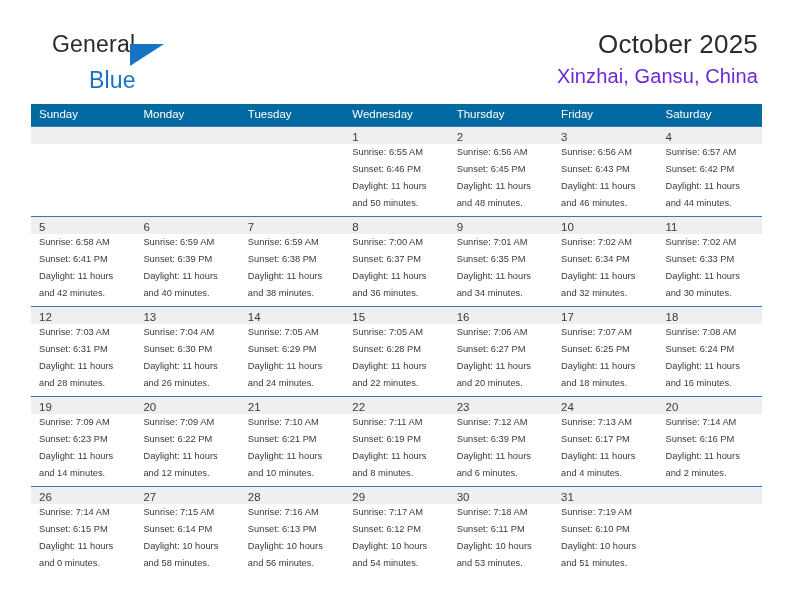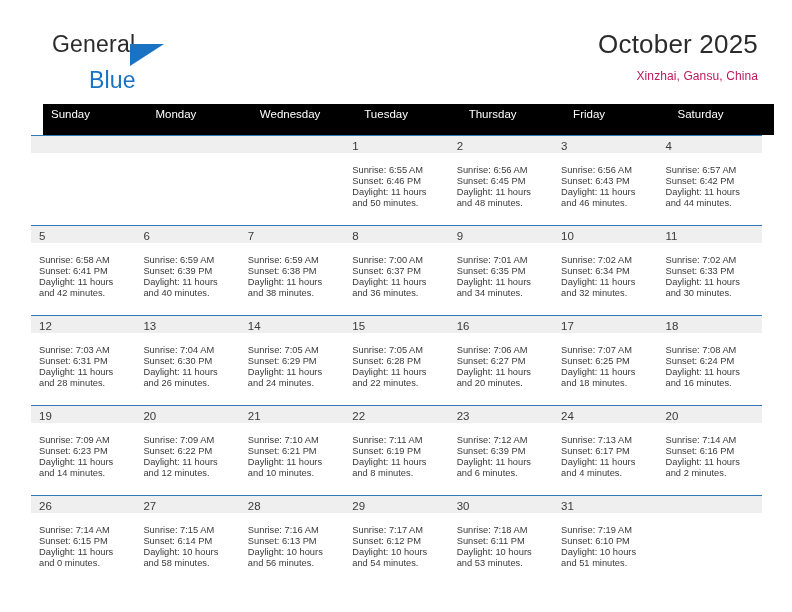--- a/index.html
+++ b/index.html
@@ -76,42 +76,41 @@
     text-align: right;
   }
   .cal-title {
     font-size: 26px;
     font-weight: 400;
     color: #2b2b2b;
     line-height: 32px;
     letter-spacing: 0.2px;
   }
   .cal-subtitle {
-    font-size: 12px;
+    font-size: 20px;
     font-weight: 400;
-    color: #be185d;
+    color: #6d28d9;
     line-height: 20px;
     margin-top: 6px;
     letter-spacing: 0.1px;
   }
 
   
   .calendar {
     position: absolute;
     left: 31px;
     top: 104px;
     width: 731px;
   }
 
   .weekday-row {
     display: flex;
     width: 100%;
-    background: #000000;
-    height: 31px;
-    margin-left: 12px;
+    background: #0369a1;
+    height: 22px;
   }
   .weekday-cell {
     flex: 1 1 0;
     color: #ffffff;
     font-size: 11.5px;
     line-height: 21px;
     padding-left: 8px;
     font-family: "Liberation Sans", sans-serif;
     overflow: hidden;
     white-space: nowrap;
@@ -141,23 +140,23 @@
     line-height: 17px;
     color: #3a3a3a;
     font-family: "Liberation Sans", sans-serif;
   }
 
   .day-cell.empty .day-number-band {
     background: #efefef;
   }
 
   .day-info {
-    padding: 12px 6px 0 8px;
+    padding: 0 6px 0 8px;
     font-size: 9.3px;
-    line-height: 11px;
+    line-height: 17px;
     color: #3a3a3a;
     font-family: "Liberation Sans", sans-serif;
     white-space: pre-line;
   }
 </style>
 </head>
 <body>
 
 <div class="page">
 
@@ -173,22 +172,22 @@
       <div class="cal-title">October 2025</div>
       <div class="cal-subtitle">Xinzhai, Gansu, China</div>
     </div>
 
   </div>
 
   <div class="calendar">
     <div class="weekday-row" id="weekday-row">
         <div class="weekday-cell">Sunday</div>
         <div class="weekday-cell">Monday</div>
+        <div class="weekday-cell">Tuesday</div>
         <div class="weekday-cell">Wednesday</div>
-        <div class="weekday-cell">Tuesday</div>
         <div class="weekday-cell">Thursday</div>
         <div class="weekday-cell">Friday</div>
         <div class="weekday-cell">Saturday</div>
       </div>
     <div id="weeks-container">
         <div class="week-row">
           <div class="day-cell empty">
             <div class="day-number-band"><span class="day-number"></span></div>
             <div class="day-info"></div>
           </div>

